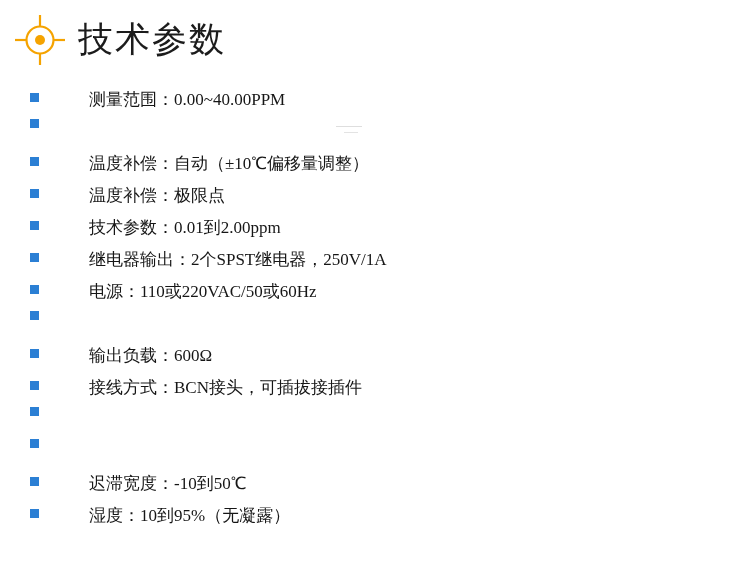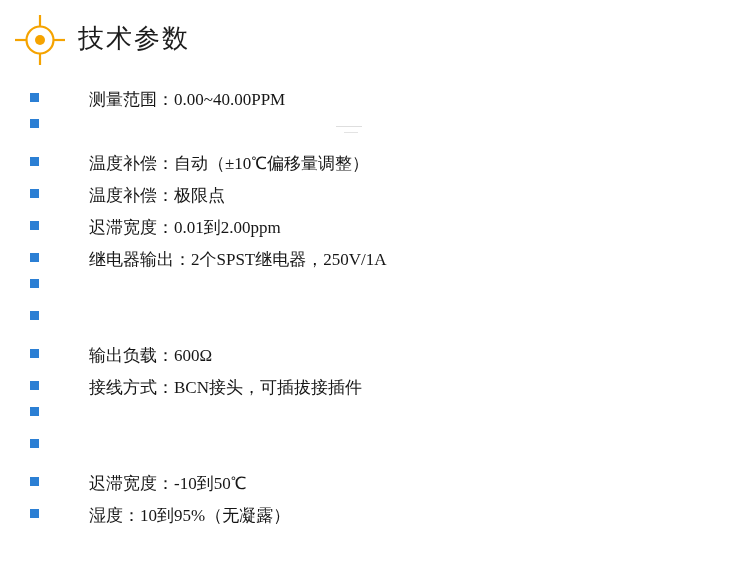--- a/index.html
+++ b/index.html
@@ -34,21 +34,21 @@
     width: 52px;
     height: 52px;
     flex: 0 0 52px;
     margin-right: 12px;
   }
   .target-icon svg {
     display: block;
   }
   .header-title {
     font-family: "Liberation Sans", sans-serif;
-    font-size: 26px;
+    font-size: 35px;
     font-weight: 400;
     letter-spacing: 2px;
     color: #1c1c1c;
     line-height: 1;
     padding-bottom: 4px;
   }
   
   .spec-list {
     margin: 24px 0 0 0;
     padding: 0 0 0 30px;
@@ -127,28 +127,29 @@
     <li class="spec-item">
       <span class="bullet"></span>
       <span class="spec-text">温度补偿：自动（±10℃偏移量调整）</span>
     </li>
     <li class="spec-item">
       <span class="bullet"></span>
       <span class="spec-text">温度补偿：极限点</span>
     </li>
     <li class="spec-item">
       <span class="bullet"></span>
-      <span class="spec-text">迟滞宽度：0.01到2.00ppm</span>
+      <span class="spec-text">技术参数：0.01到2.00ppm</span>
     </li>
     <li class="spec-item">
       <span class="bullet"></span>
       <span class="spec-text">继电器输出：2个SPST继电器，250V/1A</span>
     </li>
     <li class="spec-item">
       <span class="bullet"></span>
+      <span class="spec-text">电源：110或220VAC/50或60Hz</span>
     </li>
     <li class="spec-item">
       <span class="bullet"></span>
     </li>
     <li class="spec-item">
       <span class="bullet"></span>
       <span class="spec-text">输出负载：600Ω</span>
     </li>
     <li class="spec-item">
       <span class="bullet"></span>

